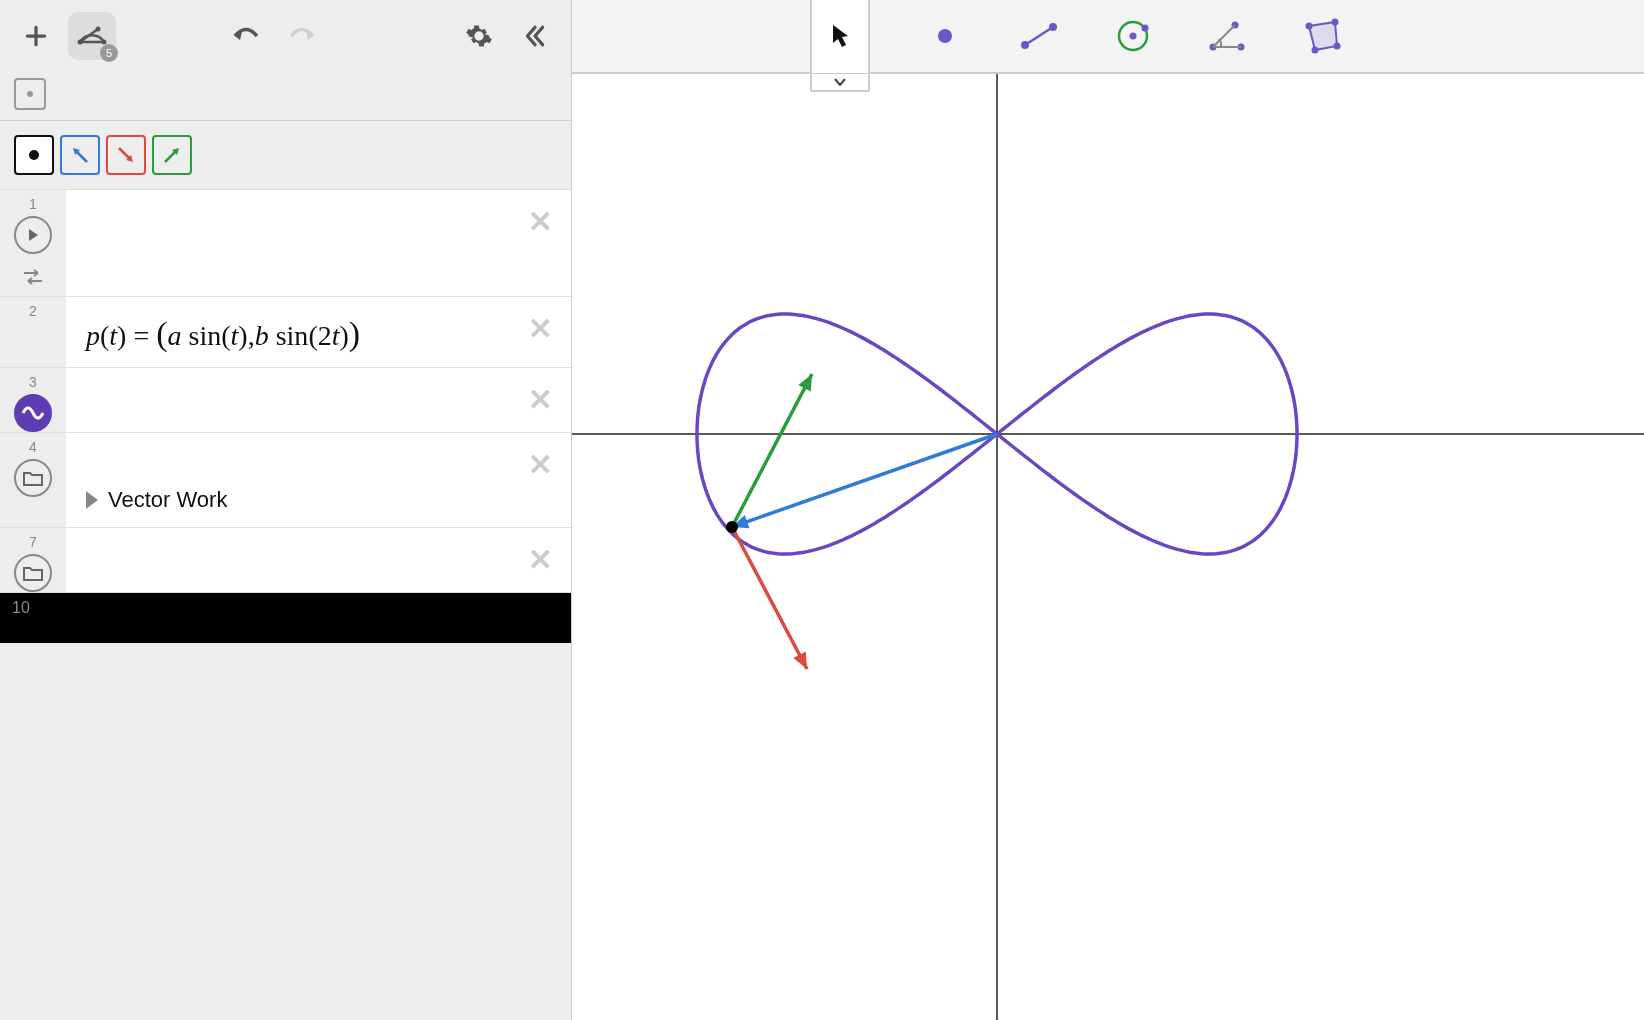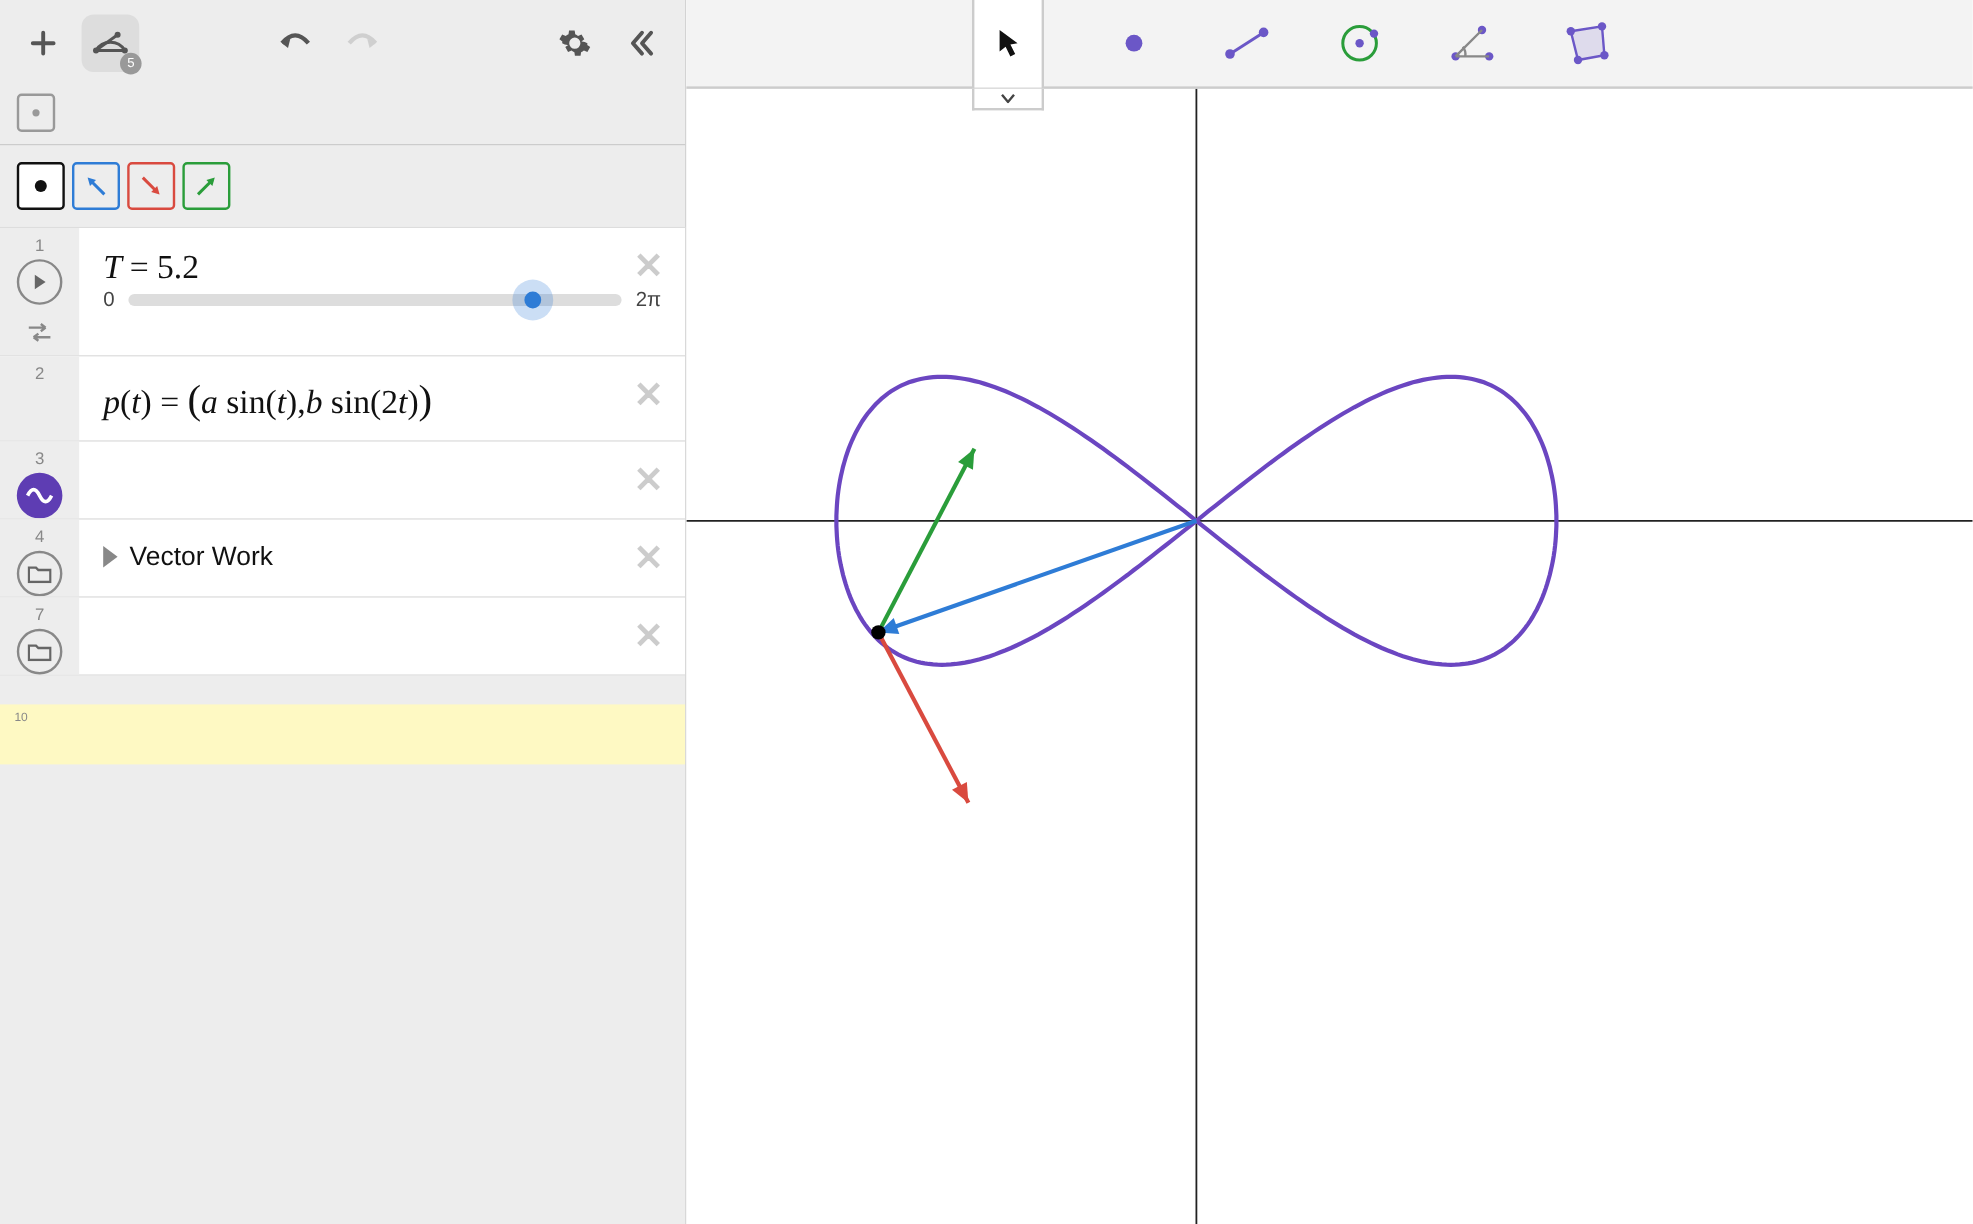--- a/index.html
+++ b/index.html
@@ -30,23 +30,23 @@
 .expr-body { flex: 1; padding: 18px 20px 14px; font-family: 'Times New Roman', serif; font-size: 28px; font-style: italic; color: #111; }
 .expr-body .math { font-style: italic; }
 .expr-body .paren { font-style: normal; }
 .expr .close-x { position: absolute; top: 14px; right: 18px; color: #ccc; font-size: 30px; cursor: pointer; font-weight: bold; }
 .slider-row { display: flex; align-items: center; gap: 12px; padding: 0 0 12px 0; font-family: Arial; font-size: 17px; color: #444; font-style: normal; }
 .slider-track { flex: 1; height: 10px; background: #ddd; border-radius: 6px; position: relative; }
 .slider-thumb { position: absolute; top: 50%; transform: translate(-50%, -50%); width: 14px; height: 14px; background: #2e7cd6; border-radius: 50%; }
 .slider-halo { position: absolute; top: 50%; transform: translate(-50%, -50%); width: 34px; height: 34px; background: rgba(46,124,214,0.25); border-radius: 50%; }
 .domain-row { padding-top: 10px; font-size: 22px; color: #333; font-style: italic; }
 .domain-row input { width: 50px; border: none; border-bottom: 1px solid #aaa; text-align: center; font-family: Arial; font-size: 18px; font-style: normal; background: transparent; }
-.folder-title { font-family: Arial; font-style: normal; font-size: 22px; color: #111; display: flex; align-items: center; gap: 10px; }
+.folder-title { font-family: Arial; font-style: normal; font-size: 22px; color: #111; display: flex; align-items: center; gap: 10px; margin-top: 36px; }
 .caret-right { width: 0; height: 0; border-top: 9px solid transparent; border-bottom: 9px solid transparent; border-left: 12px solid #888; }
-.row-after { height: 50px; background: #fef9c3; padding: 6px 12px; font-size: 10px; color: #888; margin-top: 24px; }
+.row-after { height: 50px; background: #000000; padding: 6px 12px; font-size: 16px; color: #888; }
 
 .graph-area { flex: 1; position: relative; background: #fff; }
 .graph-toolbar { position: absolute; top: 0; left: 0; right: 0; height: 74px; background: #f3f3f3; border-bottom: 2px solid #ccc; display: flex; align-items: center; padding-left: 246px; gap: 40px; }
 .gtool { width: 54px; height: 54px; display: flex; align-items: center; justify-content: center; cursor: pointer; }
 .move-tool { position: absolute; left: 238px; top: 0; width: 60px; height: 74px; background: #fff; border: 2px solid #ccc; border-top: none; border-bottom: 1px solid #ccc; display: flex; flex-direction: column; align-items: center; justify-content: center; gap: 2px; }
 .move-dropdown { position: absolute; left: 238px; top: 74px; width: 60px; height: 18px; background: #fff; border: 2px solid #ccc; border-top: none; display: flex; align-items: center; justify-content: center; }
 
 svg.plot { position: absolute; top: 74px; left: 0; right: 0; bottom: 0; width: 100%; height: calc(100% - 74px); }
 </style>
 </head>
@@ -136,31 +136,20 @@
         <div class="gutter-icon">
             <svg width="14" height="14">
               <path d="M3 1 L12 7 L3 13 Z" fill="#666"></path>
             </svg>
           </div>
         <div class="gutter-icon" style="border:none;color:#888">
             <svg width="22" height="16">
               <path d="M2 4 h14 m0 0 l-4 -3 m4 3 l-4 3 M20 12 h-14 m0 0 l4 -3 m-4 3 l4 3" stroke="#888" stroke-width="2" fill="none"></path>
             </svg>
           </div>
-      </div>
-      <div class="expr-body">
-        <div class="math"><span style="font-style:italic">T</span> <span class="paren">=</span> <span class="paren">5.2</span></div>
-        <div class="slider-row">
-          <span>0</span>
-          <div class="slider-track">
-            <div class="slider-halo" style="left:82%"></div>
-            <div class="slider-thumb" style="left:82%"></div>
-          </div>
-          <span>2π</span>
-        </div>
       </div>
       <div class="close-x">✕</div>
     </div>
 
     <div class="expr">
       <div class="expr-gutter">
         <span class="gutter-num">2</span>
       </div>
       <div class="expr-body">
         <div class="math"><span>p</span><span class="paren">(</span><span>t</span><span class="paren">)</span> <span class="paren">=</span> <span class="paren" style="font-size:34px">(</span><span>a</span> <span style="font-style:normal">sin</span><span class="paren">(</span><span>t</span><span class="paren">)</span><span class="paren">,</span><span>b</span> <span style="font-style:normal">sin</span><span class="paren">(</span><span class="paren">2</span><span>t</span><span class="paren">)</span><span class="paren" style="font-size:34px">)</span></div>

